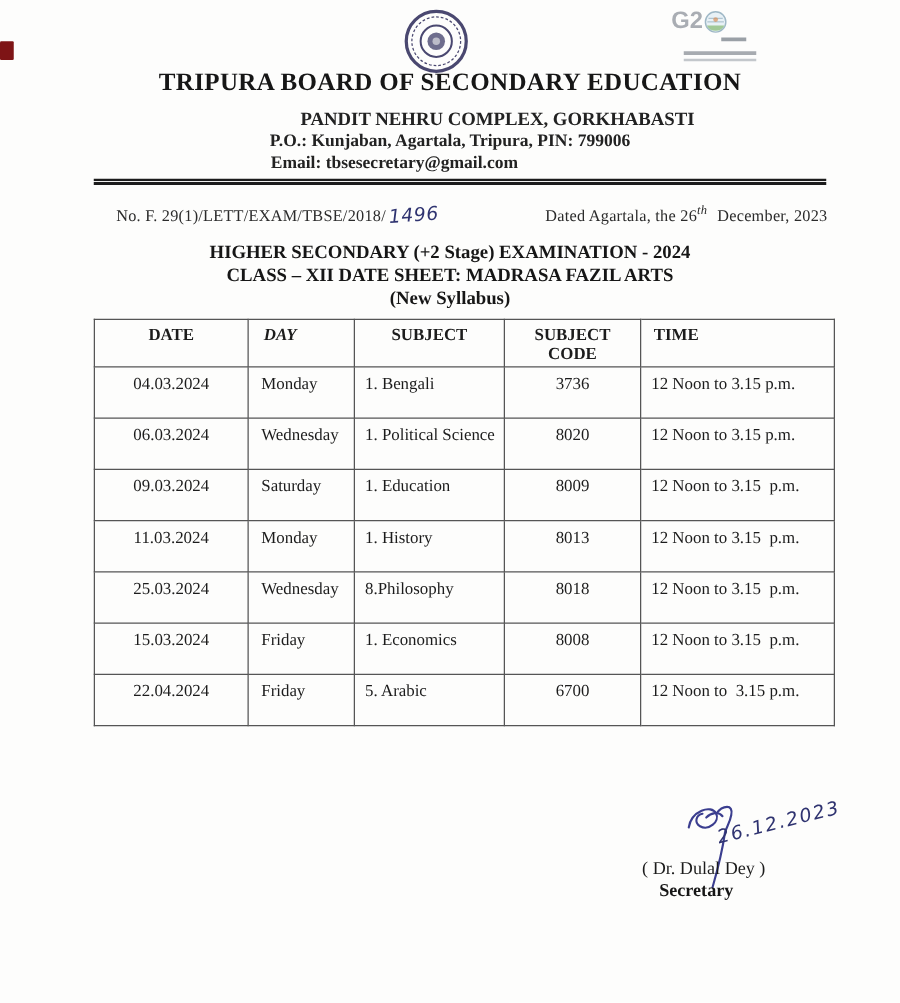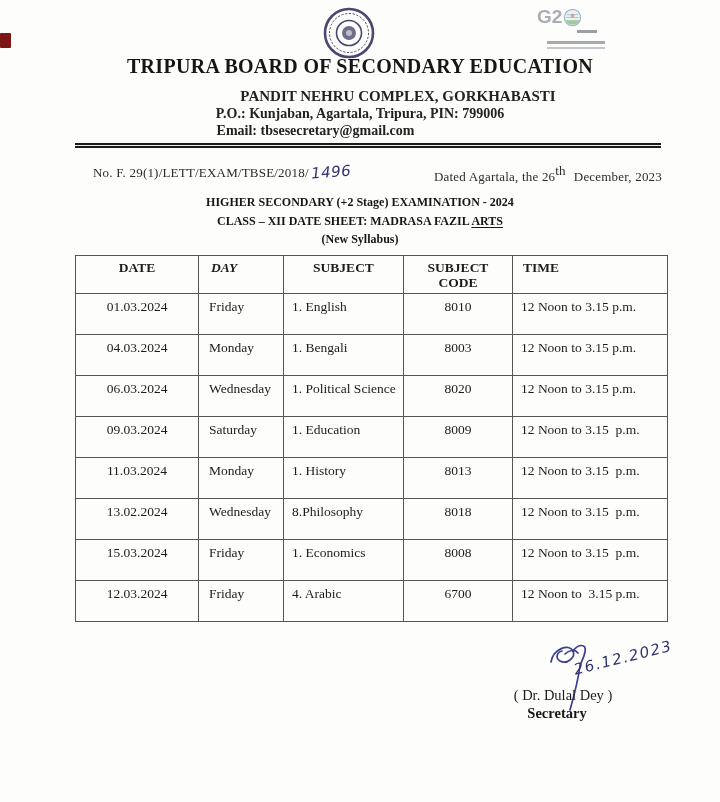--- a/index.html
+++ b/index.html
@@ -30,27 +30,27 @@
   .addr2{position:absolute;top:106px;left:0;width:720px;text-align:center;font-size:14px;font-weight:bold;color:#222;font-family:Liberation Serif, serif;}
   .email{position:absolute;top:123px;left:0;width:631px;text-align:center;font-size:14px;font-weight:bold;color:#222;}
   .rule{position:absolute;top:143px;left:75px;width:586px;height:5px;
     background:linear-gradient(to bottom,#1c1c1c 0 2px,#efefef 2px 3px,#1c1c1c 3px 5px);}
 
   
   .refline{position:absolute;top:163px;left:93px;width:569px;display:flex;
     justify-content:space-between;font-size:13px;color:#2b2b2b;letter-spacing:0.2px;}
   .hand{font-family:"DejaVu Sans",sans-serif;font-style:italic;font-size:15px;color:#2f3370;
     display:inline-block;transform:rotate(-4deg);letter-spacing:0.5px;margin-left:2px;}
-  .ord{font-size:13px;vertical-align:6px;}
+  .ord{font-size:10px;vertical-align:6px;font-style:italic;}
   .dated-suffix{margin-left:8px;}
 
   
   .doc-title{position:absolute;top:193px;left:0;width:720px;text-align:center;
-    font-weight:bold;font-size:12px;line-height:18.5px;color:#161616;}
-  .doc-title .u{text-decoration:underline;text-underline-offset:2px;}
+    font-weight:bold;font-size:15px;line-height:18.5px;color:#161616;}
+  .doc-title .u{text-underline-offset:2px;}
 
   
   table.sheet{position:absolute;top:255px;left:75px;width:592px;border-collapse:collapse;
     table-layout:fixed;font-size:13.5px;color:#1c1c1c;}
   table.sheet th,table.sheet td{border:1px solid #555;vertical-align:top;font-weight:normal;}
   table.sheet th{height:32px;padding-top:4px;font-weight:bold;font-size:13.5px;margin-top:35px;}
   table.sheet td{height:34px;padding-top:5px;}
   .w-date{width:123px;} .w-day{width:85px;} .w-subj{width:120px;} .w-code{width:109px;} .w-time{width:155px;}
   .t-center{text-align:center;}
   .t-left8{text-align:left;padding-left:8px;}
@@ -124,32 +124,25 @@
     <thead>
       <tr>
         <th class="t-center">DATE</th>
         <th class="t-left12">DAY</th>
         <th class="t-center">SUBJECT</th>
         <th class="t-center code-h"><span>SUBJECT</span><br><span>CODE</span></th>
         <th class="t-left10">TIME</th>
       </tr>
     </thead>
     <tbody>
-      <tr>
-          <td class="t-center c-date">01.03.2024</td>
-          <td class="t-left10 c-day">Friday</td>
-          <td class="t-left8 c-subject">1. English</td>
-          <td class="t-center c-code">8010</td>
-          <td class="t-left8 c-time">12 Noon to 3.15 p.m.</td>
-        </tr>
         <tr>
           <td class="t-center c-date">04.03.2024</td>
           <td class="t-left10 c-day">Monday</td>
           <td class="t-left8 c-subject">1. Bengali</td>
-          <td class="t-center c-code">8003</td>
+          <td class="t-center c-code">3736</td>
           <td class="t-left8 c-time">12 Noon to 3.15 p.m.</td>
         </tr>
         <tr>
           <td class="t-center c-date">06.03.2024</td>
           <td class="t-left10 c-day">Wednesday</td>
           <td class="t-left8 c-subject">1. Political Science</td>
           <td class="t-center c-code">8020</td>
           <td class="t-left8 c-time">12 Noon to 3.15 p.m.</td>
         </tr>
         <tr>
@@ -160,37 +153,37 @@
           <td class="t-left8 c-time">12 Noon to 3.15  p.m.</td>
         </tr>
         <tr>
           <td class="t-center c-date">11.03.2024</td>
           <td class="t-left10 c-day">Monday</td>
           <td class="t-left8 c-subject">1. History</td>
           <td class="t-center c-code">8013</td>
           <td class="t-left8 c-time">12 Noon to 3.15  p.m.</td>
         </tr>
         <tr>
-          <td class="t-center c-date">13.02.2024</td>
+          <td class="t-center c-date">25.03.2024</td>
           <td class="t-left10 c-day">Wednesday</td>
           <td class="t-left8 c-subject">8.Philosophy</td>
           <td class="t-center c-code">8018</td>
           <td class="t-left8 c-time">12 Noon to 3.15  p.m.</td>
         </tr>
         <tr>
           <td class="t-center c-date">15.03.2024</td>
           <td class="t-left10 c-day">Friday</td>
           <td class="t-left8 c-subject">1. Economics</td>
           <td class="t-center c-code">8008</td>
           <td class="t-left8 c-time">12 Noon to 3.15  p.m.</td>
         </tr>
         <tr>
-          <td class="t-center c-date">12.03.2024</td>
+          <td class="t-center c-date">22.04.2024</td>
           <td class="t-left10 c-day">Friday</td>
-          <td class="t-left8 c-subject">4. Arabic</td>
+          <td class="t-left8 c-subject">5. Arabic</td>
           <td class="t-center c-code">6700</td>
           <td class="t-left8 c-time">12 Noon to  3.15 p.m.</td>
         </tr>
     </tbody>
   </table>
 
   <svg class="sig-squiggle" width="64" height="74" viewBox="0 0 64 74">
     <g fill="none" stroke="#3b3e8f" stroke-width="1.7" stroke-linecap="round">
       <path d="M8 22 C10 9 26 3 30 11 C33 17 24 25 17 21 C12 18 14 12 19 11"></path>
       <path d="M30 11 C35 4 44 3 42 12 C41 18 38 22 37 26"></path>

